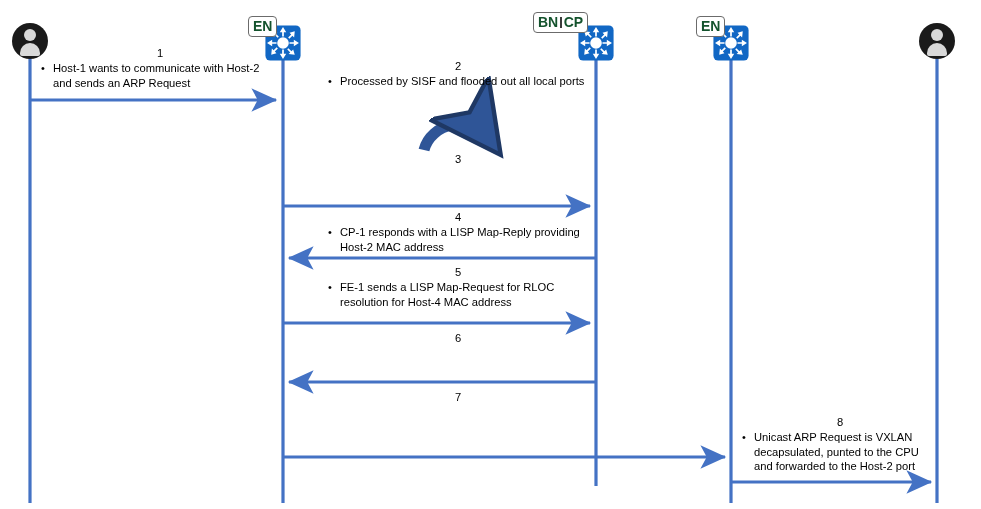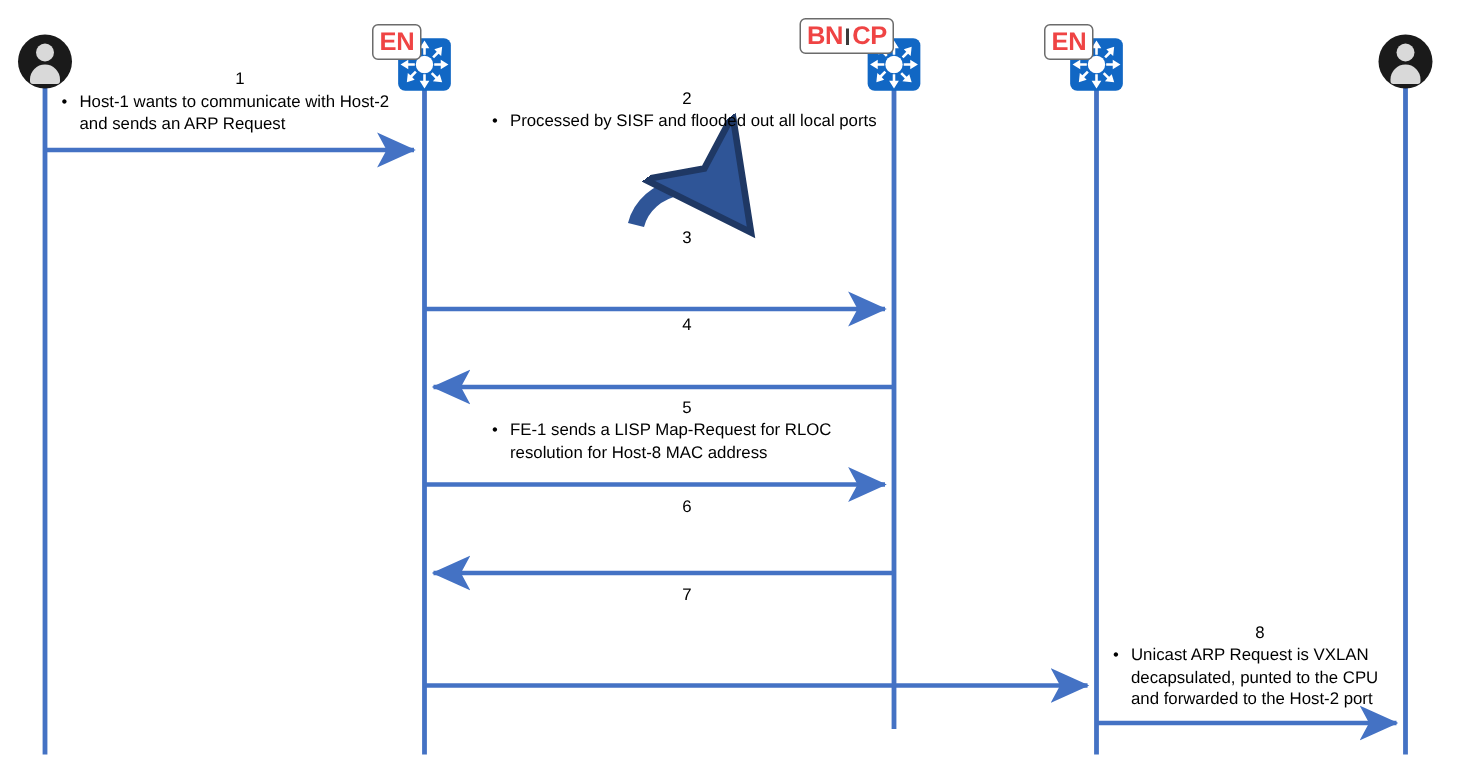--- a/index.html
+++ b/index.html
@@ -61,23 +61,23 @@
     position: absolute;
     width: 38px;
     height: 38px;
   }
 
   .badge {
     position: absolute;
     background: #ffffff;
     border: 1.4px solid #6b6b6b;
     border-radius: 4px;
-    color: #ef4444;
+    color: #14532d;
     font-weight: bold;
-    font-size: 17px;
+    font-size: 14px;
     line-height: 1;
     padding: 2px 4px 3px 4px;
     white-space: nowrap;
     font-family: "Liberation Sans", sans-serif;
     letter-spacing: -0.2px;
     z-index: 5;
   }
   .badge .sep {
     display: inline-block;
     width: 2px;
@@ -244,26 +244,29 @@
       <li>Processed by SISF and flooded out all local ports</li>
     </ul>
   </div>
 
   <div class="step" style="left:327px; top:152px; width:262px;">
     <div class="step-num">3</div>
   </div>
 
   <div class="step" style="left:327px; top:210px; width:262px;">
     <div class="step-num">4</div>
+    <ul class="bullets">
+      <li>CP-1 responds with a LISP Map-Reply providing Host-2 MAC address</li>
+    </ul>
   </div>
 
   <div class="step" style="left:327px; top:265px; width:262px;">
     <div class="step-num">5</div>
     <ul class="bullets">
-      <li>FE-1 sends a LISP Map-Request for RLOC resolution for Host-8 MAC address</li>
+      <li>FE-1 sends a LISP Map-Request for RLOC resolution for Host-4 MAC address</li>
     </ul>
   </div>
 
   <div class="step" style="left:327px; top:331px; width:262px;">
     <div class="step-num">6</div>
   </div>
 
   <div class="step" style="left:327px; top:390px; width:262px;">
     <div class="step-num">7</div>
   </div>

